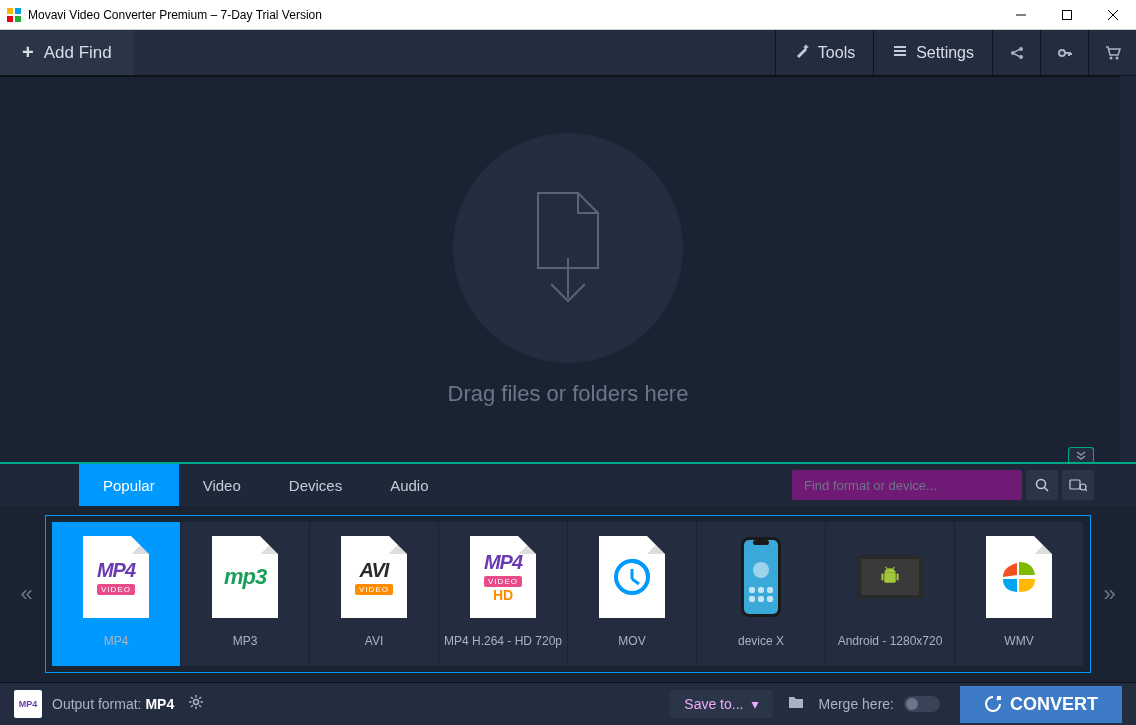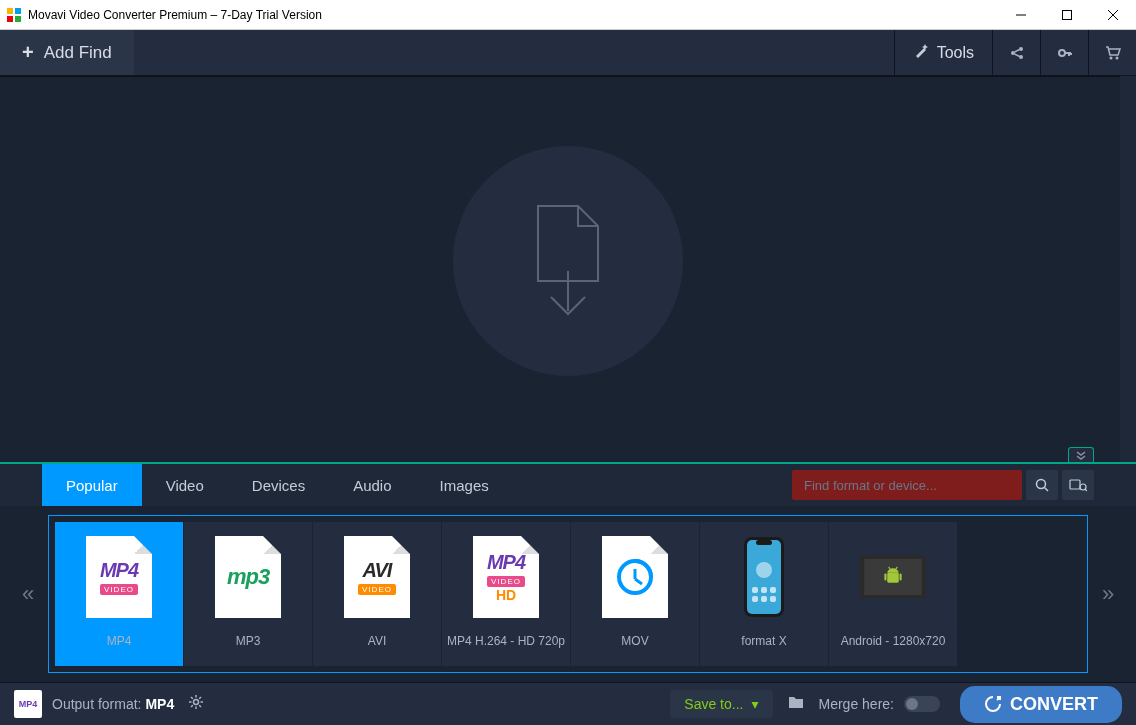--- a/index.html
+++ b/index.html
@@ -25,25 +25,25 @@
 
 .droparea { height: 386px; display: flex; flex-direction: column; align-items: center; justify-content: center; background: #1a2332; border-top: 1px solid #111; }
 .drop-circle { width: 230px; height: 230px; border-radius: 50%; background: #232d3f; display: flex; align-items: center; justify-content: center; margin-bottom: 18px; }
 .drop-text { color: #6b7688; font-size: 22px; }
 
 
 .collapse-row { height: 2px; background: #00a88a; position: relative; }
 .collapse-handle { position: absolute; right: 42px; top: -15px; width: 26px; height: 15px; background: #232d3f; border: 1px solid #00a88a; border-bottom: none; display: flex; align-items: center; justify-content: center; color: #8a92a3; font-size: 10px; cursor: pointer; border-radius: 3px 3px 0 0; }
 
 
-.tabs-row { height: 42px; background: #1e2838; display: flex; align-items: stretch; padding-left: 42px; }
+.tabs-row { height: 42px; background: #1e2838; display: flex; align-items: stretch; padding-left: 79px; }
 .tab { padding: 0 24px; display: flex; align-items: center; color: #c5ccd8; font-size: 15px; cursor: pointer; }
 .tab.active { background: #0099ff; color: #fff; }
 .tabs-spacer { flex: 1; }
-.search-box { display: flex; align-items: center; background: #7f1d1d; margin: 6px 4px 6px 0; border-radius: 2px; }
+.search-box { display: flex; align-items: center; background: #701a75; margin: 6px 4px 6px 0; border-radius: 2px; }
 .search-input { background: transparent; border: none; outline: none; color: #8a92a3; font-size: 13px; padding: 0 12px; width: 230px; height: 30px; }
 .search-input::placeholder { color: #6b7688; }
 .search-btn { width: 32px; height: 30px; background: #2a3548; display: flex; align-items: center; justify-content: center; color: #c5ccd8; cursor: pointer; margin: 6px 4px 6px 0; border-radius: 2px; }
 .device-detect { width: 32px; height: 30px; background: #2a3548; display: flex; align-items: center; justify-content: center; color: #c5ccd8; cursor: pointer; margin: 6px 42px 6px 0; border-radius: 2px; }
 
 
 .carousel { height: 176px; background: #1a2332; display: flex; align-items: center; padding: 0 8px; }
 .nav-arrow { width: 40px; height: 140px; display: flex; align-items: center; justify-content: center; color: #6b7688; font-size: 22px; cursor: pointer; }
 .format-strip { flex: 1; display: flex; gap: 0; border: 1px solid #0099ff; padding: 6px; height: 158px; }
 .format-tile { width: 128px; height: 144px; background: #232d3f; display: flex; flex-direction: column; align-items: center; padding-top: 10px; cursor: pointer; margin-right: 1px; }
@@ -51,26 +51,26 @@
 .format-icon { width: 72px; height: 90px; display: flex; align-items: center; justify-content: center; }
 .format-label { color: #aab3c2; font-size: 12px; margin-top: 12px; text-align: center; }
 
 
 .bottombar { height: 43px; background: #232d3f; display: flex; align-items: center; padding: 0 14px; gap: 10px; border-top: 1px solid #0d141f; }
 .output-icon { width: 28px; height: 28px; background: #fff; border-radius: 2px; display: flex; align-items: center; justify-content: center; font-size: 9px; font-weight: bold; color: #6a3ab2; }
 .output-text { color: #aab3c2; font-size: 14px; }
 .output-format { color: #fff; font-weight: bold; }
 .gear-small { color: #aab3c2; cursor: pointer; margin-left: 4px; }
 .bottom-spacer { flex: 1; }
-.saveto { background: #2a3548; color: #84cc16; padding: 6px 14px; border-radius: 3px; font-size: 14px; cursor: pointer; display: flex; align-items: center; gap: 8px; }
+.saveto { background: #2a3548; color: #f0abfc; padding: 6px 14px; border-radius: 3px; font-size: 14px; cursor: pointer; display: flex; align-items: center; gap: 8px; }
 .folder-btn { color: #aab3c2; cursor: pointer; padding: 4px; }
 .merge-label { color: #aab3c2; font-size: 14px; }
 .toggle { width: 36px; height: 16px; background: #3a4458; border-radius: 8px; position: relative; cursor: pointer; }
 .toggle::after { content: ""; position: absolute; left: 2px; top: 2px; width: 12px; height: 12px; background: #6b7688; border-radius: 50%; }
-.convert-btn { background: #3d7bc7; color: #fff; font-size: 18px; font-weight: bold; padding: 8px 24px; border-radius: 15px; cursor: pointer; display: flex; align-items: center; gap: 8px; margin-left: 10px; }
+.convert-btn { background: #3d7bc7; color: #fff; font-size: 18px; font-weight: bold; padding: 8px 24px; border-radius: 0; cursor: pointer; display: flex; align-items: center; gap: 8px; margin-left: 10px; }
 
 
 .file-shape { width: 66px; height: 82px; background: #fff; position: relative; border-radius: 0; display: flex; flex-direction: column; align-items: center; justify-content: center; }
 .file-shape::before { content: ""; position: absolute; top: 0; right: 0; width: 18px; height: 18px; background: linear-gradient(135deg, transparent 50%, #ddd 50%); }
 .file-shape::after { content: ""; position: absolute; top: 0; right: 0; border-style: solid; border-width: 0 18px 18px 0; border-color: transparent #232d3f transparent transparent; }
 .format-tile.selected .file-shape::after { border-color: transparent #0099ff transparent transparent; }
 
 .big-text { font-family: Arial Black, Arial; font-weight: 900; font-size: 20px; font-style: italic; letter-spacing: -1px; }
 .badge { font-size: 8px; padding: 1px 4px; border-radius: 2px; color: #fff; margin-top: 2px; letter-spacing: 1px; }
 
@@ -114,20 +114,28 @@
   <div class="add-media">
     <span class="plus">+</span>
     <span>Add Find</span>
   </div>
   <div class="toolbar-spacer"></div>
   <div class="toolbar-btn">
     <span><svg width="16" height="16" viewBox="0 0 16 16">
           <path d="M3 13 L11 5 L13 7 L5 15 Z M12 1 l1 2 l2 1 l-2 1 l-1 2 l-1-2 l-2-1 l2-1 Z" fill="#c5ccd8"></path>
         </svg></span>
     <span>Tools</span>
+  </div>
+  <div class="toolbar-btn">
+    <span><svg width="16" height="16" viewBox="0 0 16 16">
+          <line x1="2" y1="4" x2="14" y2="4" stroke="#c5ccd8" stroke-width="2"></line>
+          <line x1="2" y1="8" x2="14" y2="8" stroke="#c5ccd8" stroke-width="2"></line>
+          <line x1="2" y1="12" x2="14" y2="12" stroke="#c5ccd8" stroke-width="2"></line>
+        </svg></span>
+    <span>Settings</span>
   </div>
   <div class="toolbar-iconbtn">
     <svg width="16" height="16" viewBox="0 0 16 16">
         <circle cx="4" cy="8" r="2" fill="#aab3c2"></circle>
         <circle cx="12" cy="4" r="2" fill="#aab3c2"></circle>
         <circle cx="12" cy="12" r="2" fill="#aab3c2"></circle>
         <line x1="5.5" y1="7" x2="10.5" y2="4.5" stroke="#aab3c2" stroke-width="1.5"></line>
         <line x1="5.5" y1="9" x2="10.5" y2="11.5" stroke="#aab3c2" stroke-width="1.5"></line>
       </svg>
   </div>
@@ -150,20 +158,21 @@
 
 <div class="droparea">
   <div class="drop-circle">
     <svg width="90" height="120" viewBox="0 0 90 120">
       <path d="M15 5 h40 l20 20 v55 h-60 Z" fill="none" stroke="#5a6478" stroke-width="2"></path>
       <path d="M55 5 v20 h20" fill="none" stroke="#5a6478" stroke-width="2"></path>
       <line x1="45" y1="70" x2="45" y2="110" stroke="#5a6478" stroke-width="2"></line>
       <path d="M28 96 L45 113 L62 96" fill="none" stroke="#5a6478" stroke-width="2"></path>
     </svg>
   </div>
+  <div class="drop-text">Drag files or folders here</div>
 </div>
 
 <div class="vscroll"></div>
 
 <div class="collapse-row">
   <div class="collapse-handle">
     <svg width="12" height="10" viewBox="0 0 12 10">
         <path d="M2 2 L6 5 L10 2 M2 6 L6 9 L10 6" fill="none" stroke="#8a92a3" stroke-width="1.5"></path>
       </svg>
   </div>
@@ -174,23 +183,20 @@
       <span>Popular</span>
     </div>
   <div class="tab">
       <span>Video</span>
     </div>
   <div class="tab">
       <span>Devices</span>
     </div>
   <div class="tab">
       <span>Audio</span>
-    </div>
-  <div class="tab">
-      <span>Images</span>
     </div>
   <div class="tabs-spacer"></div>
   <div class="search-box">
     <input class="search-input" placeholder="Find format or device..." style="">
   </div>
   <div class="search-btn">
     <svg width="14" height="14" viewBox="0 0 14 14">
         <circle cx="6" cy="6" r="4.5" fill="none" stroke="#c5ccd8" stroke-width="1.5"></circle>
         <line x1="9.5" y1="9.5" x2="13" y2="13" stroke="#c5ccd8" stroke-width="1.5"></line>
       </svg>
@@ -270,21 +276,21 @@
             <rect x="14" y="5" width="16" height="5" rx="2.5" fill="#1a1a1a"></rect>
             <circle cx="22" cy="35" r="8" fill="#fff" opacity="0.5"></circle>
             <rect x="10" y="52" width="6" height="6" rx="2" fill="#fff" opacity="0.7"></rect>
             <rect x="19" y="52" width="6" height="6" rx="2" fill="#fff" opacity="0.7"></rect>
             <rect x="28" y="52" width="6" height="6" rx="2" fill="#fff" opacity="0.7"></rect>
             <rect x="10" y="61" width="6" height="6" rx="2" fill="#fff" opacity="0.7"></rect>
             <rect x="19" y="61" width="6" height="6" rx="2" fill="#fff" opacity="0.7"></rect>
             <rect x="28" y="61" width="6" height="6" rx="2" fill="#fff" opacity="0.7"></rect>
           </svg>
       </div>
-      <div class="format-label">format X</div>
+      <div class="format-label">device X</div>
     </div>
 
     <div class="format-tile">
       <div class="format-icon">
         <svg width="100" height="68" viewBox="0 0 100 68">
             <rect x="4" y="4" width="92" height="60" rx="4" fill="#2a2a2a"></rect>
             <rect x="10" y="9" width="80" height="50" fill="#3a3a3a"></rect>
             <g transform="translate(50,34)">
               <rect x="-8" y="-6" width="16" height="14" rx="2" fill="#a4c639"></rect>
               <circle cx="-4" cy="-10" r="1" fill="#2a2a2a"></circle>
@@ -293,20 +299,33 @@
               <line x1="-6" y1="-14" x2="-4" y2="-11" stroke="#a4c639" stroke-width="1.5"></line>
               <line x1="6" y1="-14" x2="4" y2="-11" stroke="#a4c639" stroke-width="1.5"></line>
               <rect x="-12" y="-5" width="3" height="10" rx="1.5" fill="#a4c639"></rect>
               <rect x="9" y="-5" width="3" height="10" rx="1.5" fill="#a4c639"></rect>
             </g>
           </svg>
       </div>
       <div class="format-label">Android - 1280x720</div>
     </div>
 
+    <div class="format-tile">
+      <div class="format-icon">
+        <div class="file-shape">
+            <svg width="40" height="40" viewBox="0 0 40 40">
+              <path d="M4 20 Q4 10 18 6 L18 18 Z" fill="#f25022"></path>
+              <path d="M20 5 Q34 5 36 18 L20 18 Z" fill="#7fba00"></path>
+              <path d="M4 22 L18 22 L18 35 Q4 34 4 22 Z" fill="#00a4ef"></path>
+              <path d="M20 22 L36 22 Q36 35 20 35 Z" fill="#ffb900"></path>
+            </svg>
+          </div>
+      </div>
+      <div class="format-label">WMV</div>
+    </div>
 
   </div>
   <div class="nav-arrow">»</div>
 </div>
 
 <div class="bottombar">
   <div class="output-icon">MP4</div>
   <span class="output-text">
     <span>Output format:</span>
     <span class="output-format">MP4</span>

